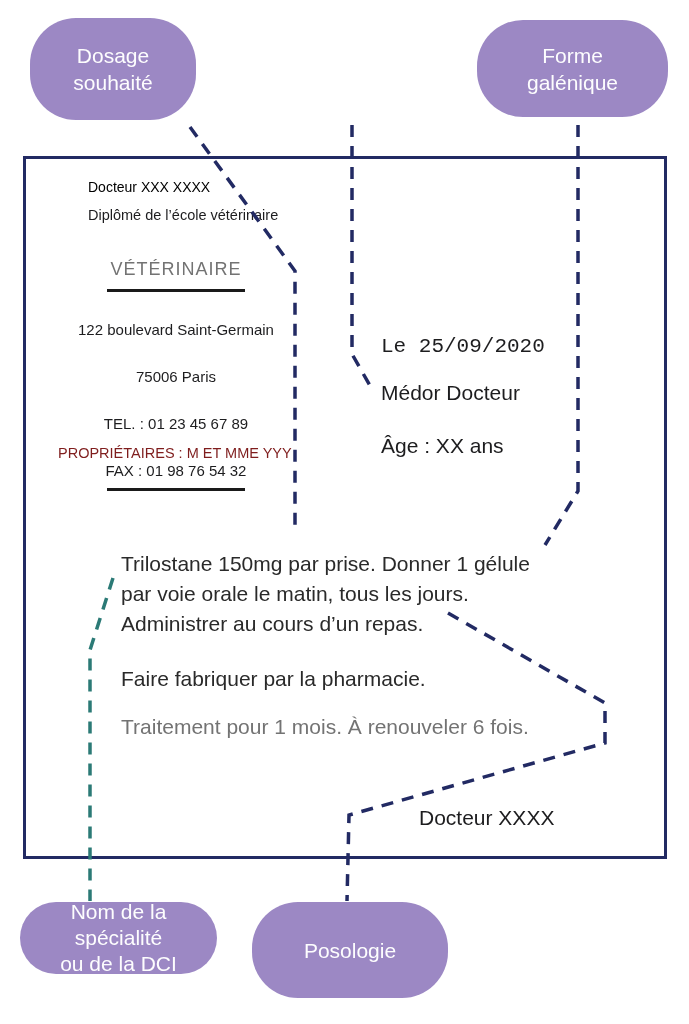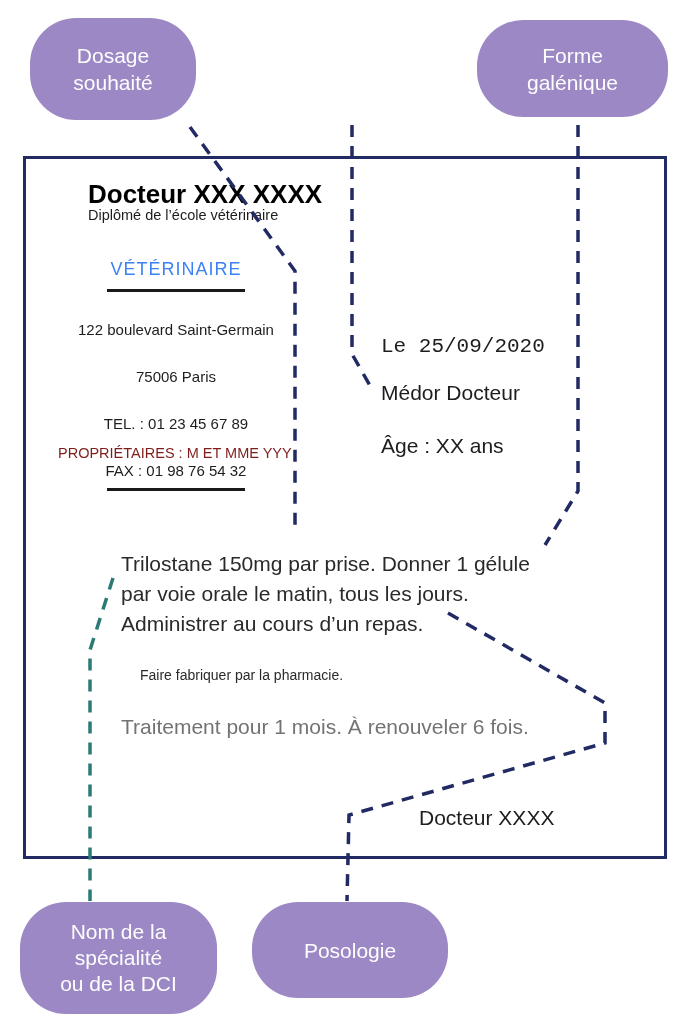--- a/index.html
+++ b/index.html
@@ -18,35 +18,35 @@
     display:flex;flex-direction:column;align-items:center;justify-content:center;
     color:#fdfdfe;font-size:21px;line-height:27px;text-align:center;z-index:2;
   }
   .bubble .bl{display:block;}
   
   #rx-box{
     position:absolute;left:23px;top:156px;width:644px;height:703px;
     border:3px solid #222a63;background:#ffffff;box-sizing:border-box;z-index:0;
   }
   .abs{position:absolute;white-space:nowrap;}
-  .doctor-name{left:62px;top:20px;font-size:26px;font-weight:bold;color:#000000;}
+  .doctor-name{left:62px;top:20px;font-size:14px;font-weight:normal;color:#000000;}
   .diploma{left:62px;top:48px;font-size:14.5px;color:#1d1d1f;}
   .clinic-col{left:22px;top:100px;width:256px;text-align:center;white-space:normal;}
-  .profession{font-size:18px;letter-spacing:1px;color:#3b82f6;}
+  .profession{font-size:18px;letter-spacing:1px;color:#737373;}
   .rule{width:138px;height:3px;background:#1a1a1a;margin:9px auto 10px auto;}
   .rule.bottom{margin:8px auto 0 auto;}
   .addr{font-size:15px;line-height:19px;color:#1d1d1f;margin-top:28px;}
   .owners{left:32px;top:286px;font-size:14.5px;color:#7f1d1d;}
   .rcol{font-size:21px;color:#1d1d1f;}
   .date{left:355px;top:176px;font-family:Liberation Mono, monospace;}
   .animal{left:355px;top:222px;}
   .age{left:355px;top:275px;}
   .weight{left:355px;top:298px;}
   .rx-text{left:95px;top:390px;font-size:21px;line-height:30px;color:#2a2a2a;}
-  .pharmacy{left:95px;top:508px;font-size:14px;color:#2a2a2a;margin-left:19px;}
+  .pharmacy{left:95px;top:508px;font-size:21px;color:#2a2a2a;}
   .treatment{left:95px;top:556px;font-size:21px;color:#737373;}
   .signature{left:393px;top:647px;font-size:21px;color:#1d1d1f;}
 </style>
 </head>
 <body>
 
 <div id="stage">
 
   <svg id="connectors" viewBox="0 0 689 1024" xmlns="http://www.w3.org/2000/svg">
     <path class="navy-line" d="M190 127 L295 271 L295 529"></path>
@@ -89,21 +89,21 @@
       <div>Trilostane 150mg par prise. Donner 1 gélule</div>
       <div>par voie orale le matin, tous les jours.</div>
       <div>Administrer au cours d’un repas.</div>
     </div>
 
     <div class="abs pharmacy">Faire fabriquer par la pharmacie.</div>
     <div class="abs treatment">Traitement pour 1 mois. À renouveler 6 fois.</div>
     <div class="abs signature">Docteur XXXX</div>
   </div>
 
-  <div class="bubble" style="left:20px;top:902px;width:197px;height:112px;line-height:26px;">
+  <div class="bubble" style="left:20px;top:902px;width:197px;height:72px;line-height:26px;">
     <span class="bl">Nom de la</span>
     <span class="bl">spécialité</span>
     <span class="bl">ou de la DCI</span>
   </div>
   <div class="bubble" style="left:252px;top:902px;width:196px;height:96px;">
     <span class="bl">Posologie</span>
   </div>
 
 </div>
 

